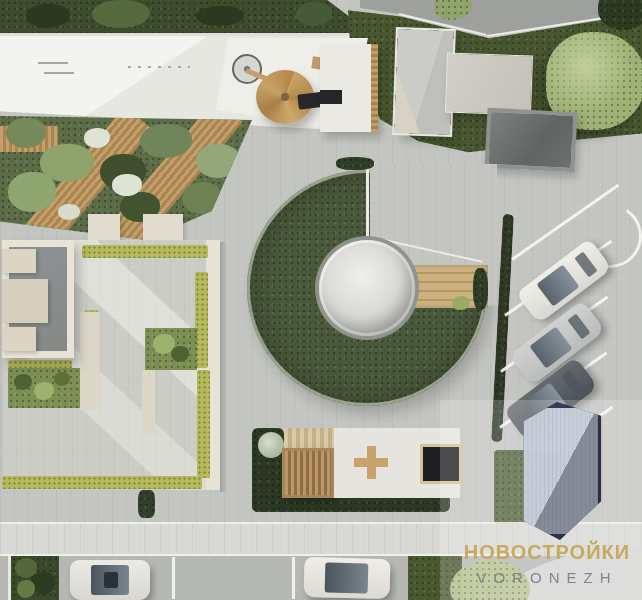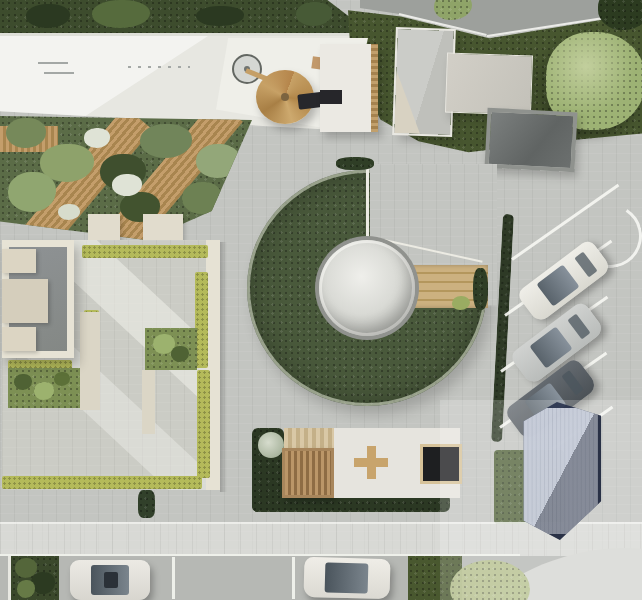--- a/index.html
+++ b/index.html
@@ -184,14 +184,16 @@
     <div class="glass" style="left:24%;top:12%;width:50%;height:76%;background:linear-gradient(90deg,#4a545c,#7b858d);"></div>
   </div>
   <div class="abs" style="left:410px;top:548px;width:430px;height:430px;border-radius:50%;background:#d5d6d2;"></div>
   <div class="abs tex-grass" style="left:450px;top:560px;width:80px;height:58px;border-radius:50%;background-color:#b6c18d;opacity:.95;"></div>
 
   <div class="abs" style="left:440px;top:400px;width:202px;height:200px;background:rgba(255,255,255,.2);"></div>
   <div class="abs" style="left:506px;top:402px;width:98px;height:138px;clip-path:polygon(18% 14%,52% 0,97% 10%,97% 72%,55% 100%,18% 86%);background:rgba(36,46,74,.87);">
     <div class="abs" style="left:6%;top:4%;width:88%;height:92%;background-image:linear-gradient(rgba(225,230,240,.85),rgba(225,230,240,.85));background-size:4px 6px;background-repeat:space;"></div>
     <div class="abs" style="left:0;top:0;width:100%;height:100%;background:linear-gradient(118deg,transparent 55%,rgba(10,15,30,.35) 55%);"></div>
   </div>
+  <div class="abs wm-title" style="left:452px;top:541px;width:190px;height:24px;">НОВОСТРОЙКИ</div>
+  <div class="abs wm-sub" style="left:462px;top:569px;width:170px;height:20px;">VORONEZH</div>
 
 </div>
 
 </body></html>

